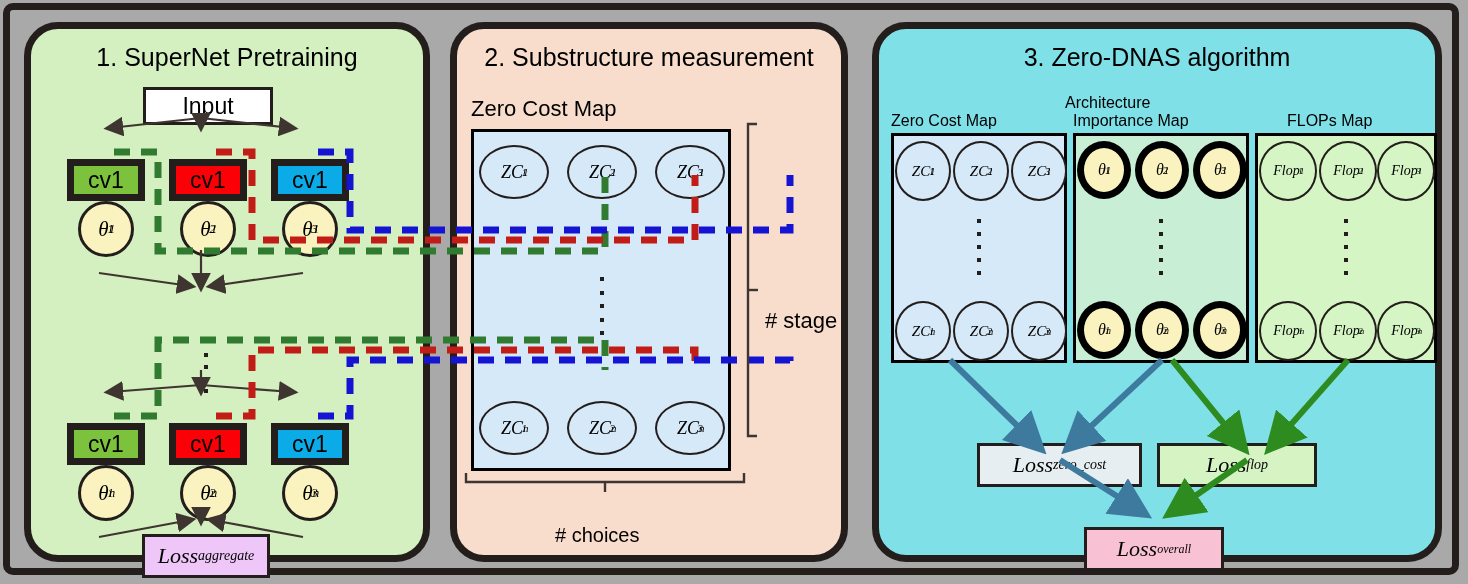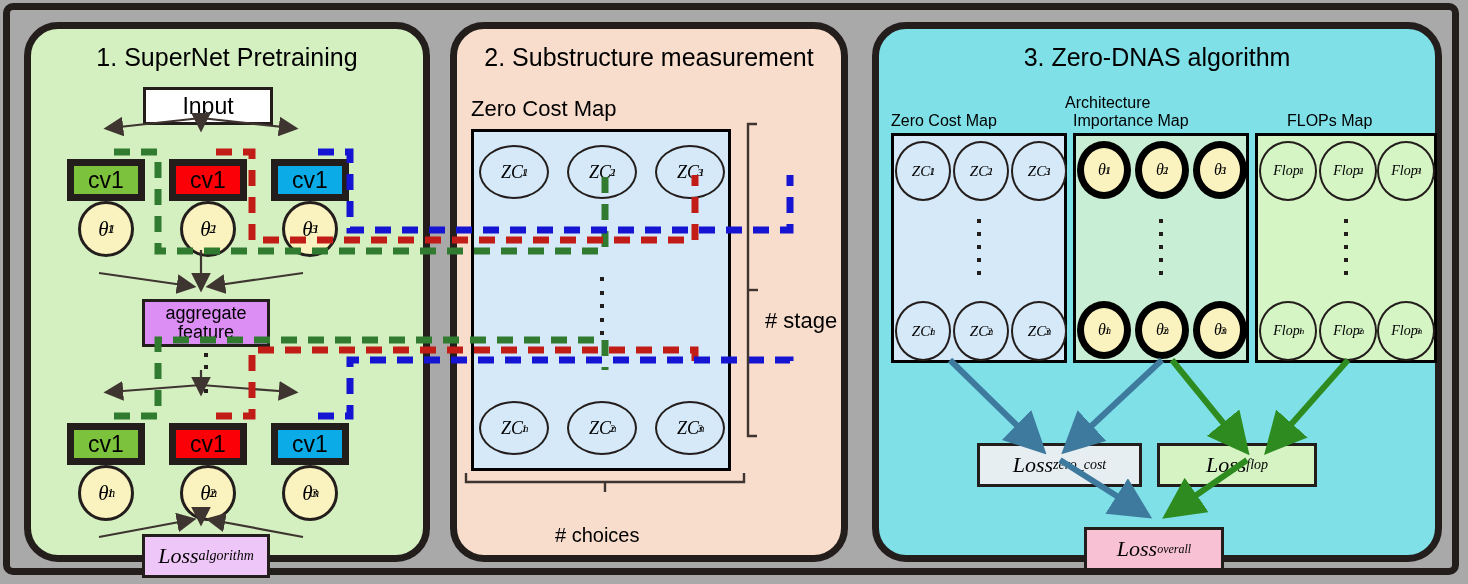--- a/index.html
+++ b/index.html
@@ -82,24 +82,20 @@
       <span>θ</span>
         <sup style="font-size:13px;">1</sup>
         <sub style="font-size:13px;margin-left:-8px;">2</sub>
     </div>
     <div class="circle" style="left:251px;top:172px;width:56px;height:56px;background:#faf3c0;border:3px solid #231d1c;font-size:21px;">
       <span>θ</span>
         <sup style="font-size:13px;">1</sup>
         <sub style="font-size:13px;margin-left:-8px;">3</sub>
     </div>
 
-    <div class="nodebox thinbox" style="left:111px;top:270px;width:128px;height:48px;background:#dd8ef5;font-size:18px;flex-direction:column;">
-      <span>aggregate</span>
-      <span>feature</span>
-    </div>
 
     <div class="vdots" style="left:173px;top:324px;width:4px;height:40px;">
       <i></i>
         <i></i>
         <i></i>
         <i></i>
     </div>
 
     <div class="nodebox thickbox" style="left:36px;top:394px;width:78px;height:42px;background:#7cc23d;font-size:23px;">cv1</div>
     <div class="nodebox thickbox" style="left:138px;top:394px;width:78px;height:42px;background:#fb0007;font-size:23px;">cv1</div>
@@ -116,21 +112,21 @@
         <sub style="font-size:13px;margin-left:-8px;">2</sub>
     </div>
     <div class="circle" style="left:251px;top:436px;width:56px;height:56px;background:#faf3c0;border:3px solid #231d1c;font-size:21px;">
       <span>θ</span>
         <sup style="font-size:13px;">n</sup>
         <sub style="font-size:13px;margin-left:-8px;">3</sub>
     </div>
 
     <div class="nodebox thinbox" style="left:111px;top:505px;width:128px;height:44px;background:#eec6f7;font-family:'Liberation Serif',serif;font-style:italic;font-size:22px;">
       <span>Loss</span>
-        <sub style="font-size:14px;">algorithm</sub>
+        <sub style="font-size:14px;">aggregate</sub>
     </div>
   </div>
 
   <div class="panel" id="panel2">
     <div class="panel-title" style="top:14px;">2. Substructure measurement</div>
 
     <div class="maptitle" style="left:14px;top:68px;font-size:22px;">Zero Cost Map</div>
 
     <div class="mapbox" style="left:14px;top:100px;width:260px;height:342px;background:#d6e9f8;"></div>
 

